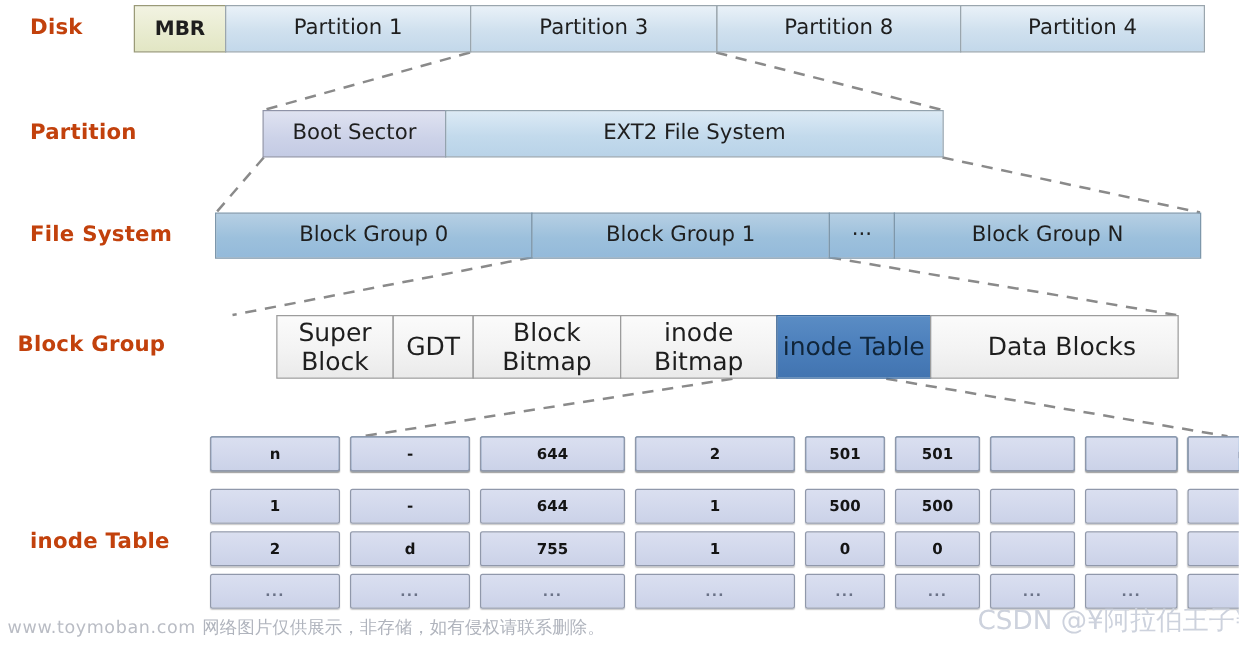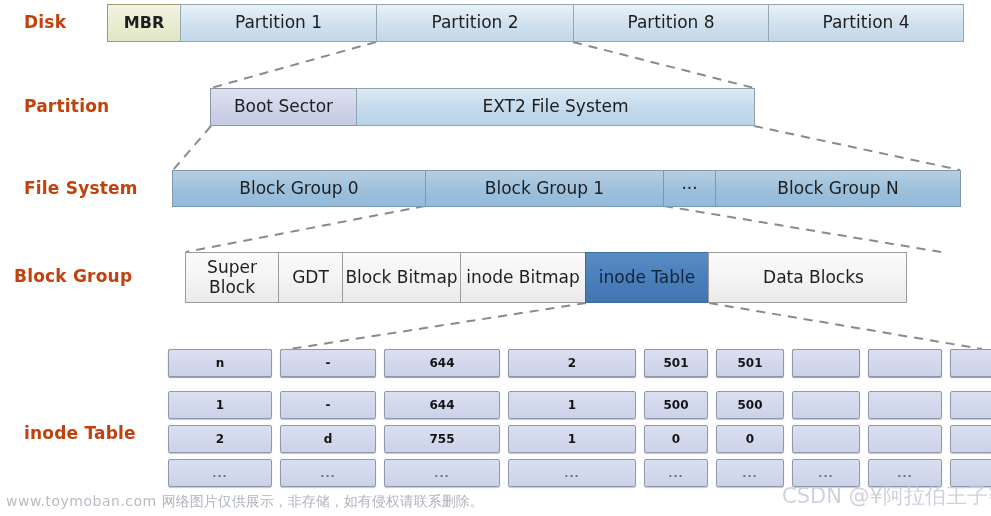--- a/index.html
+++ b/index.html
@@ -70,21 +70,22 @@
   .fs-cell{
     background:linear-gradient(to bottom,#b6cfe3 0%,#9cc0dc 55%,#94bada 100%);
     border:1px solid #7d97ab;
     font-size:17px;
   }
 
   
   .bg-cell{
     background:linear-gradient(to bottom,#fbfbfb 0%,#f3f3f3 55%,#eaeaea 100%);
     border:1px solid #9c9c9c;
-    font-size:17px;
+    font-size:20px;
+    margin-left:36px;
   }
   .bg-cell.highlight{
     background:linear-gradient(to bottom,#5a8cc4 0%,#4a7ebb 55%,#4274b0 100%);
     border:1px solid #3b6a9e;
     color:#10253a;
   }
 
   
   #inode-table{position:absolute;left:168px;top:349px;}
   .icell{
@@ -145,21 +146,21 @@
 
       <line x1="586" y1="303" x2="290" y2="349"></line>
       <line x1="709" y1="303" x2="982" y2="349"></line>
     </g>
   </svg>
 
   <div class="row-label" style="left:24px;top:12px;">Disk</div>
 
   <div class="box mbr-cell" style="left:107px;top:4px;width:74px;height:38px;">MBR</div>
   <div class="box disk-cell" style="left:180px;top:4px;width:197px;height:38px;">Partition 1</div>
-  <div class="box disk-cell" style="left:376px;top:4px;width:198px;height:38px;">Partition 2</div>
+  <div class="box disk-cell" style="left:376px;top:4px;width:198px;height:38px;">Partition 3</div>
   <div class="box disk-cell" style="left:573px;top:4px;width:196px;height:38px;">Partition 8</div>
   <div class="box disk-cell" style="left:768px;top:4px;width:196px;height:38px;text-align:right;">Partition 4</div>
 
   <div class="row-label" style="left:24px;top:96px;">Partition</div>
 
   <div class="box boot-cell" style="left:210px;top:88px;width:147px;height:38px;">Boot Sector</div>
   <div class="box ext2-cell" style="left:356px;top:88px;width:399px;height:38px;">EXT2 File System</div>
 
   <div class="row-label" style="left:24px;top:178px;">File System</div>
 

